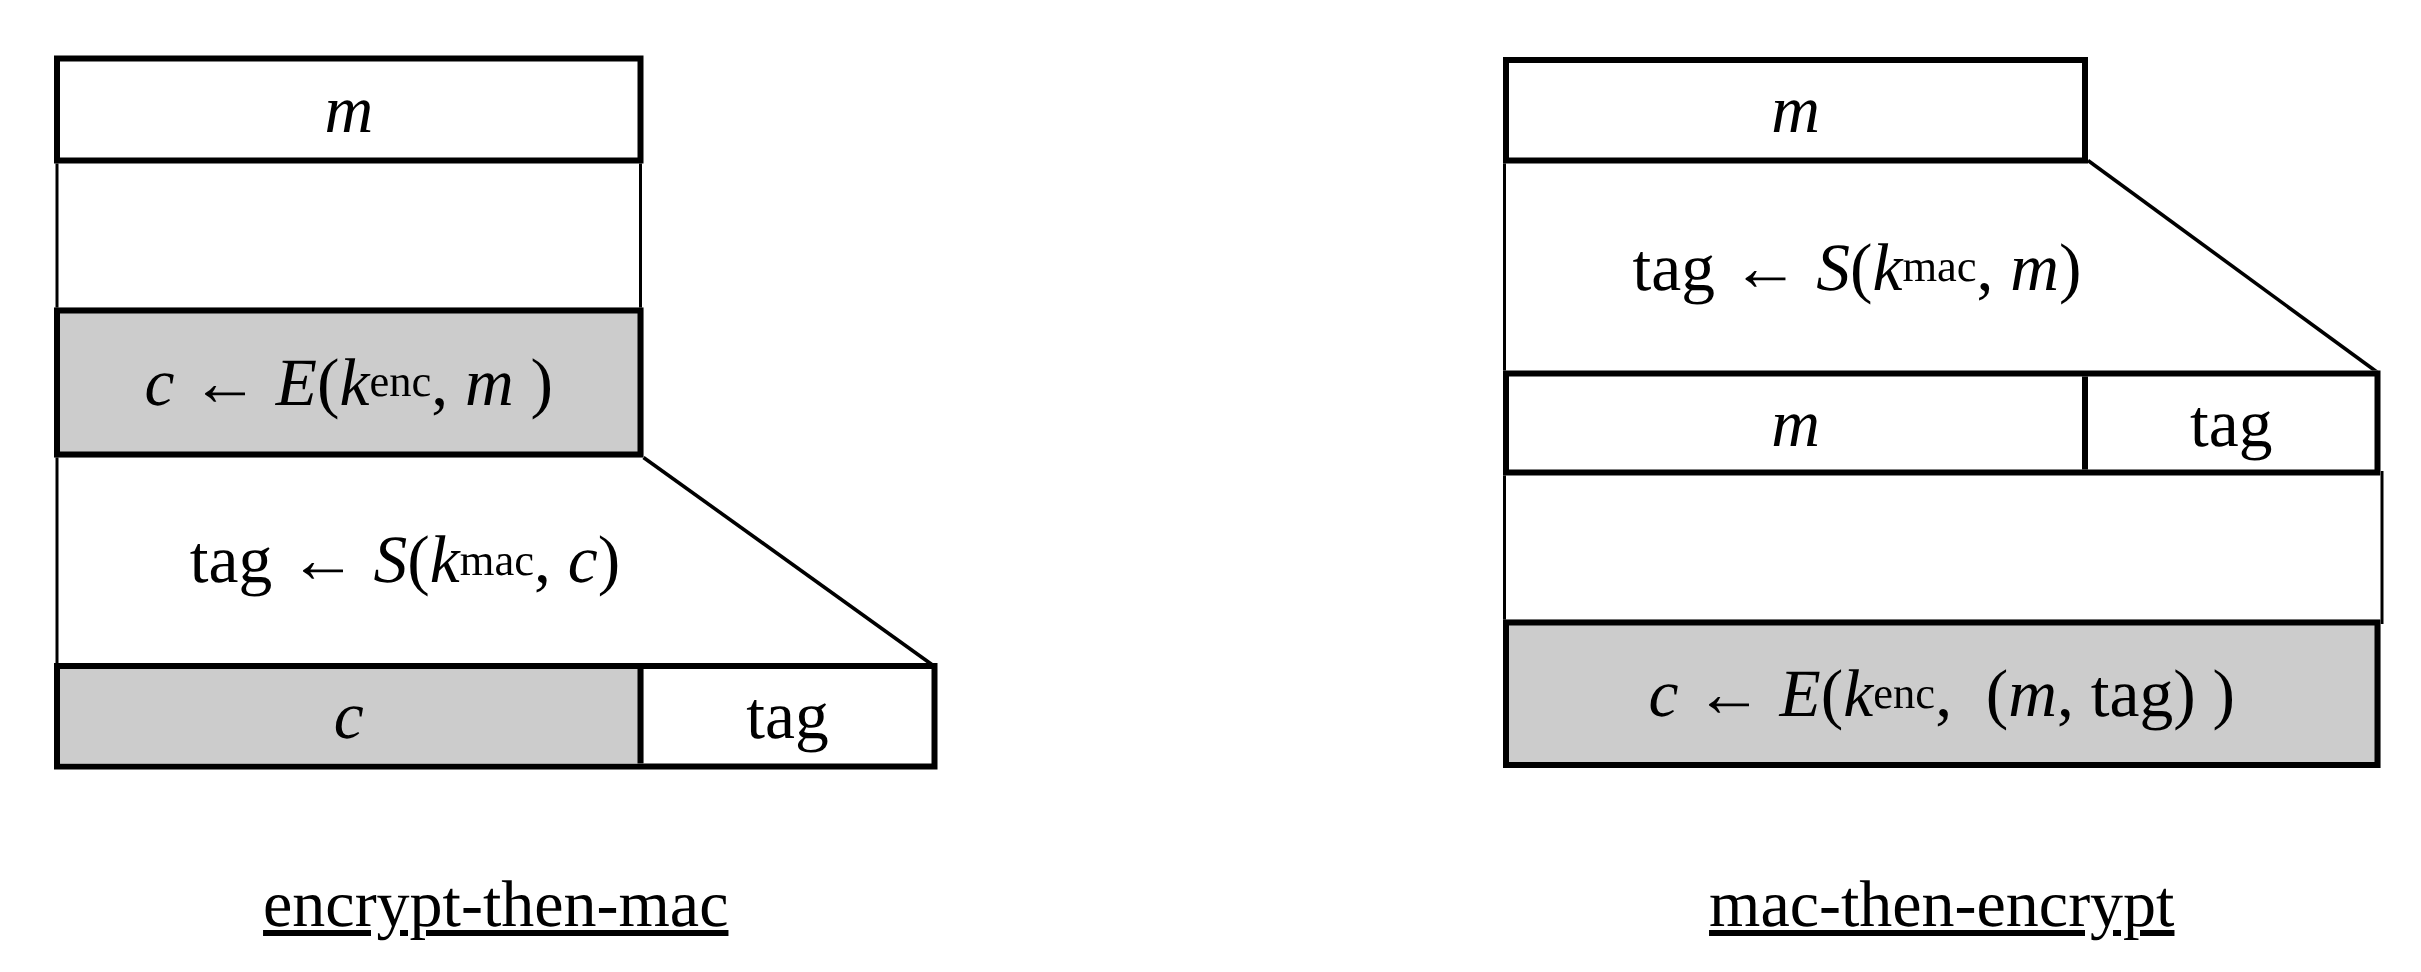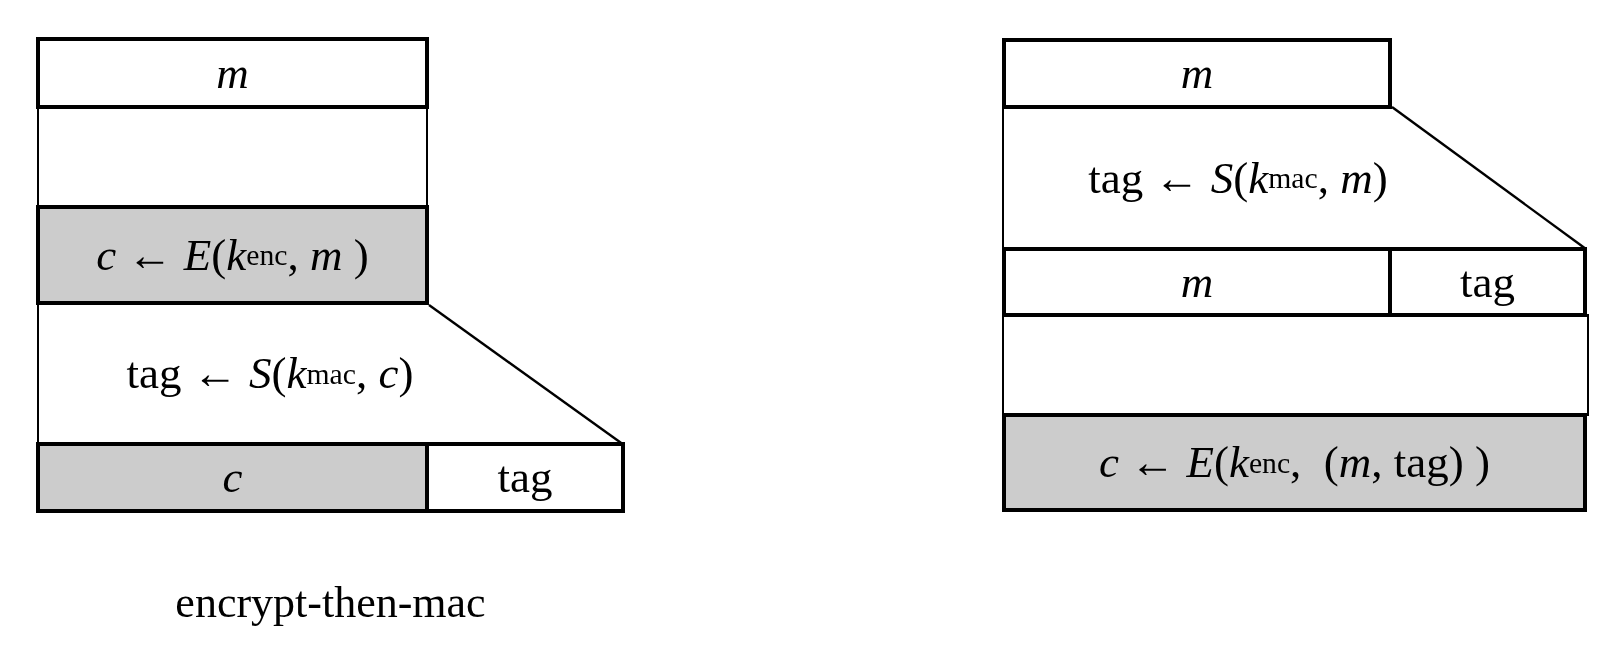--- a/index.html
+++ b/index.html
@@ -26,21 +26,21 @@
   .cell.divider{border-right:4px solid #000;}
   .free-text{
     position:absolute;z-index:2;display:flex;align-items:center;justify-content:center;
     line-height:1;
   }
   .math{font-size:45px;white-space:pre;}
   .math .mi{font-style:italic;}
   .math sub{font-size:0.66em;line-height:0;font-style:normal;}
   .caption{
     position:absolute;z-index:2;display:flex;align-items:center;justify-content:center;
-    font-size:44px;line-height:1;
+    font-size:44px;line-height:1;text-decoration:underline;
   }
 </style>
 </head>
 <body>
 
 <div class="canvas">
 
   <svg class="lines" viewBox="0 0 1614 648" xmlns="http://www.w3.org/2000/svg">
 
     <line x1="38" y1="105" x2="38" y2="209" stroke="#000" stroke-width="2"></line>
@@ -71,14 +71,15 @@
 
   <div class="free-text math" style="left:1003px;top:109px;width:470px;height:138px;"><span>tag</span><span> ← </span><span class="mi">S</span><span>(</span><span class="mi">k</span><sub>mac</sub><span>, </span><span class="mi">m</span><span>)</span></div>
 
   <div class="row" style="left:1002px;top:247px;width:585px;height:70px;">
     <div class="cell divider math" style="width:386px;"><span class="mi">m</span></div>
     <div class="cell math" style="flex:1;"><span>tag</span></div>
   </div>
 
   <div class="box hl math" style="left:1002px;top:413px;width:585px;height:99px;"><span class="mi">c</span><span> ← </span><span class="mi">E</span><span>(</span><span class="mi">k</span><sub>enc</sub><span>,&nbsp; (</span><span class="mi">m</span><span>, </span><span>tag</span><span>)&nbsp;)</span></div>
 
+  <div class="caption" style="left:1002px;top:578px;width:585px;height:50px;">mac-then-encrypt</div>
 
 </div>
 
 </body></html>

